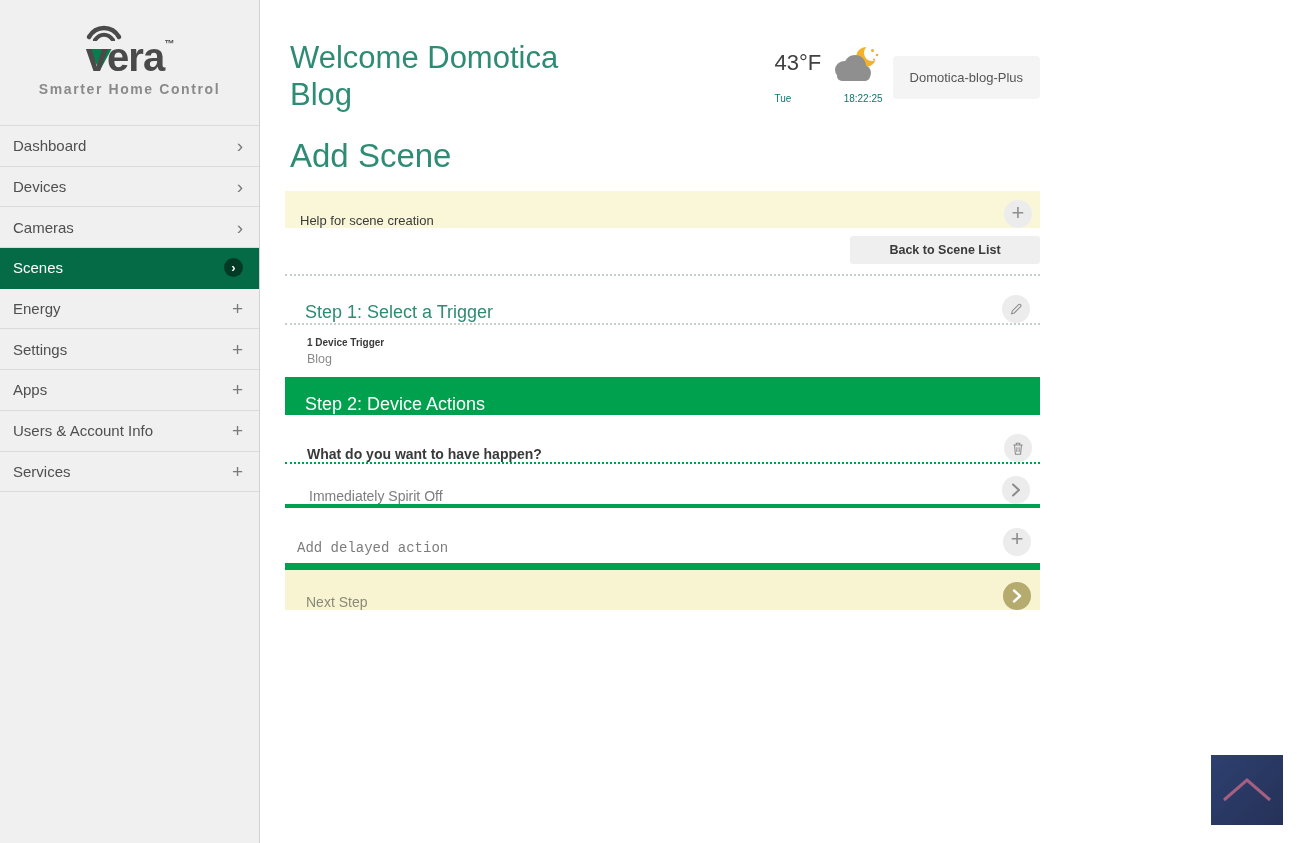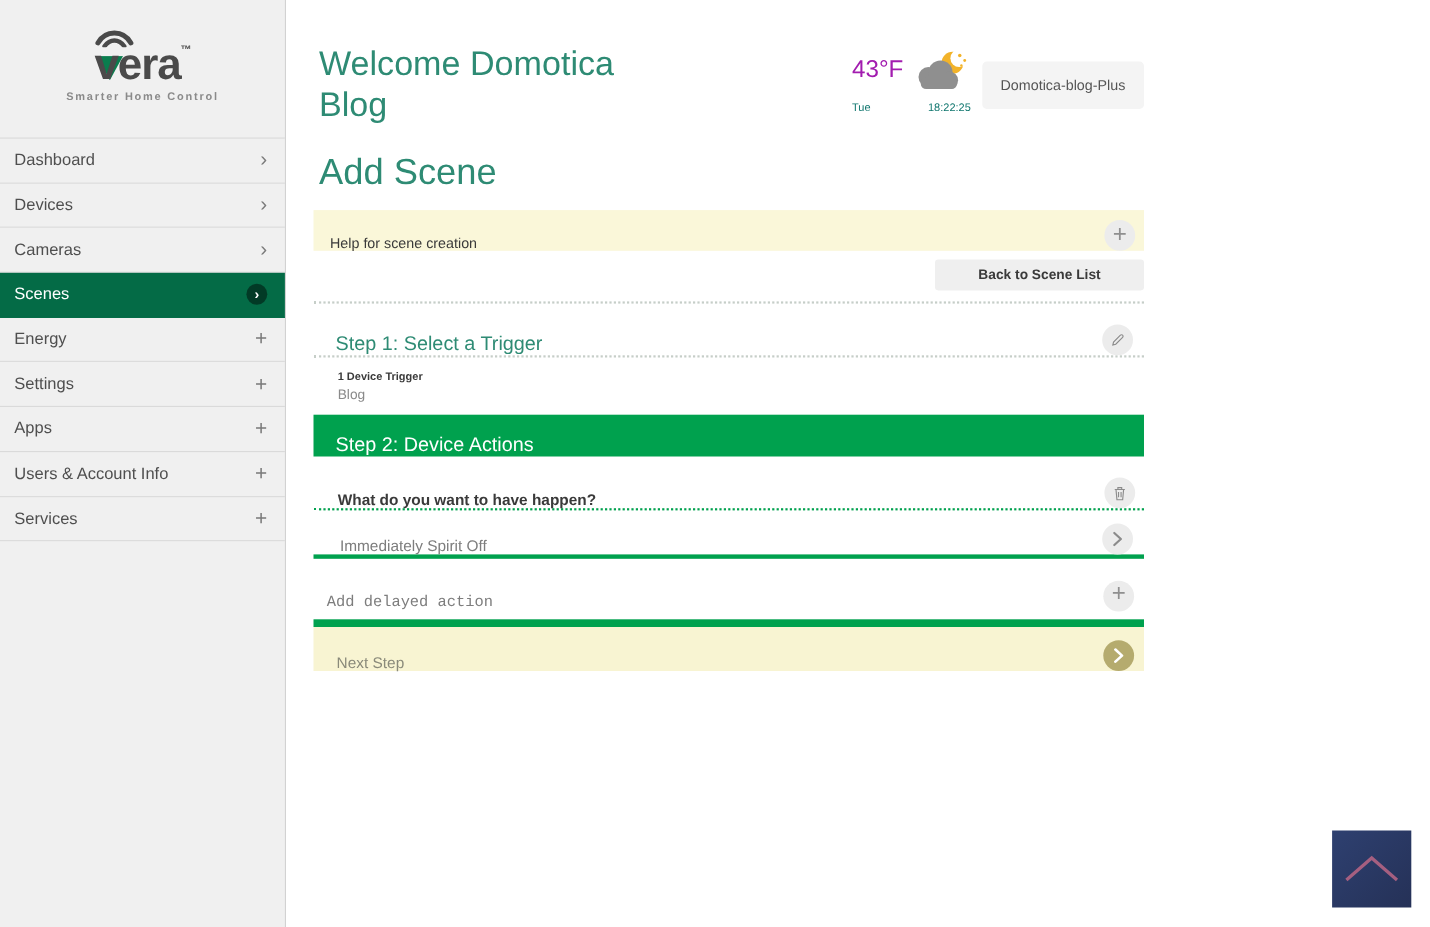--- a/index.html
+++ b/index.html
@@ -7,38 +7,38 @@
   .app { display:flex; width:1300px; height:843px; }
 
   
   .sidebar { width:260px; height:843px; background:#f0f0f0; border-right:1px solid #d2d2d2; flex:0 0 260px; }
   .logo-box { height:125px; display:flex; flex-direction:column; align-items:center; justify-content:center; padding-top:8px; }
   .logo-word { position:relative; font-size:40px; font-weight:bold; color:#4a4a4a; letter-spacing:-1px; line-height:1; }
   .logo-word .word { position:relative; z-index:1; }
   .logo-tm { font-size:10px; vertical-align:top; position:relative; top:2px; color:#4a4a4a; font-weight:bold; }
   .logo-tri { position:absolute; left:2px; top:12px; width:24px; height:22px; background:var(--green-dark,#0a7d4e); clip-path:polygon(0 0,100% 0,50% 100%); z-index:0; }
   .logo-arcs { position:absolute; left:-4px; top:-18px; z-index:2; }
-  .logo-tagline { font-size:10px; letter-spacing:1.6px; color:#8a8a8a; margin-top:4px; font-weight:bold; }
+  .logo-tagline { font-size:14px; letter-spacing:1.6px; color:#8a8a8a; margin-top:4px; font-weight:bold; }
 
   .menu { border-top:1px solid #dadada; }
   .menu-item { height:40.7px; display:flex; align-items:center; justify-content:space-between; padding:0 16px 0 13px; border-bottom:1px solid #dadada; font-size:15px; color:#4f4f4f; cursor:pointer; }
   .menu-item .sfx { color:#7a7a7a; font-size:19px; line-height:1; }
   .menu-item.active { background:var(--dark-green,#046b46); color:#fff; border-bottom-color:var(--dark-green,#046b46); }
   .menu-item.active .sfx { background:rgba(0,0,0,.45); color:#fff; width:19px; height:19px; border-radius:50%; display:flex; align-items:center; justify-content:center; font-size:13px; font-weight:bold; }
 
   
   .main { flex:1; position:relative; background:#fff; }
   .content { width:755px; margin-left:25px; padding-top:40px; }
 
   .header { display:flex; justify-content:space-between; }
   .welcome { font-size:31px; font-weight:300; color:var(--teal,#2e8b74); line-height:1.18; width:330px; margin-left:5px; }
   .weather-wrap { display:flex; align-items:flex-start; }
   .weather-left { display:flex; flex-direction:column; margin-top:4px; }
   .w-row1 { display:flex; align-items:flex-start; gap:6px; }
-  .temp { font-size:22px; color:#a21caf; font-weight:300; margin-top:6px; }
+  .temp { font-size:22px; color:#404040; font-weight:300; margin-top:6px; }
   .w-row2 { display:flex; justify-content:space-between; font-size:10px; color:#0f766e; margin-top:3px; width:108px; }
   .controller-btn { height:43px; background:#f4f4f4; border:none; border-radius:4px; font-size:13px; color:#555; padding:0 17px; margin:16px 0 0 10px; font-family:"Liberation Sans",sans-serif; cursor:pointer; }
 
   .page-title { font-size:33px; font-weight:300; color:var(--teal,#2e8b74); margin:24px 0 16px 5px; }
 
   .bar { display:flex; align-items:flex-end; justify-content:space-between; }
   .help-bar { height:37px; background:var(--pale-yellow,#faf7d9); padding:0 8px 0 15px; font-size:13px; color:#3a3a3a; }
   .circle-btn { width:28px; height:28px; border-radius:50%; background:#ececec; display:flex; align-items:center; justify-content:center; color:#8f8f8f; cursor:pointer; flex:0 0 28px; }
   .circle-btn .glyph { font-size:22px; font-weight:300; line-height:1; margin-top:-2px; }
 

